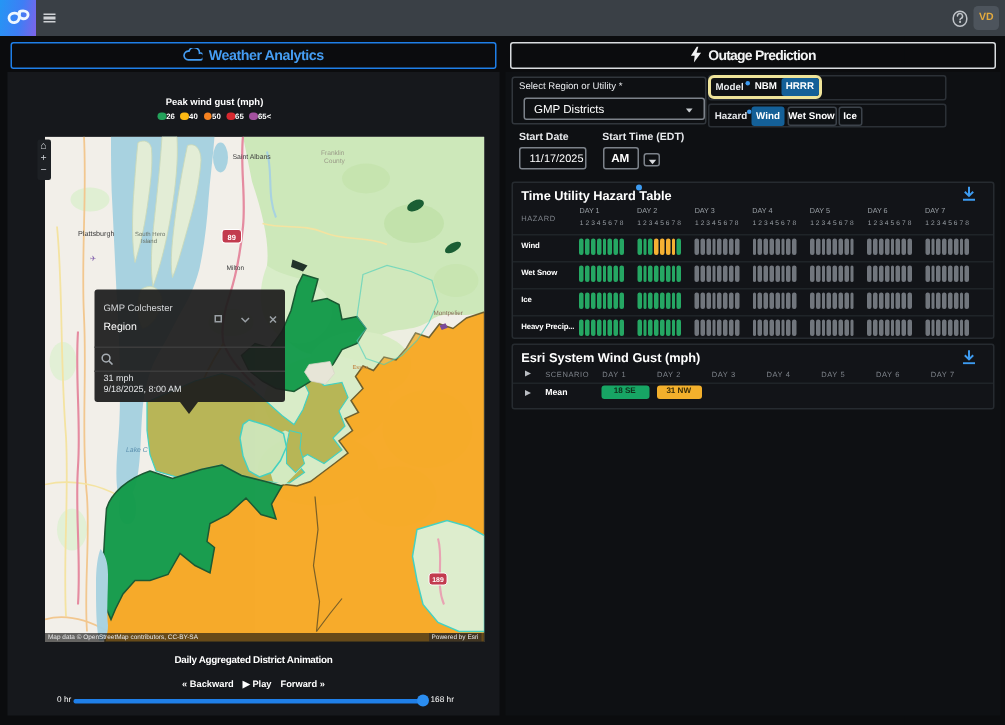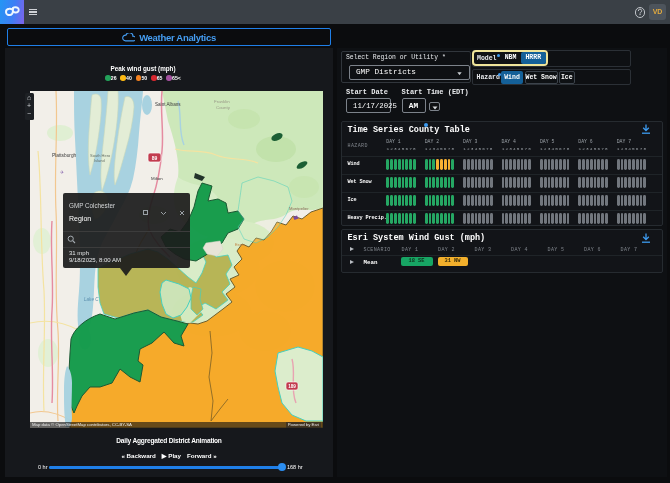--- a/index.html
+++ b/index.html
@@ -26,20 +26,24 @@
           <circle cx="4.05" cy="6.6" r="0.7" fill="#c0c4c9"></circle>
         </svg>
   </div>
   <div class="abs" style="left:649px;top:4px;width:17px;height:16px;background:#4d545c;border-radius:3px;color:#e3aa3e;font-size:7px;font-weight:bold;text-align:center;line-height:16px;">VD</div>
 </div>
 
 <div class="abs" style="left:7px;top:27.5px;width:324px;height:18.5px;border:1.5px solid #1f7fe8;border-radius:2px;color:#459df2;font-size:9.5px;font-weight:bold;letter-spacing:-0.3px;text-align:center;line-height:17px;">
   <svg width="13" height="9" viewBox="0 0 13 9" style="vertical-align:-1px;margin-right:4px;">
         <path d="M3.6 7.9 a2.9 2.9 0 1 1 .4 -5.77 A3.6 3.6 0 0 1 11 3.4 a2.3 2.3 0 1 1 .3 4.5 Z" fill="none" stroke="#459df2" stroke-width="1.1"></path>
       </svg>Weather Analytics</div>
+<div class="abs" style="left:340px;top:27.5px;width:324px;height:18.5px;border:1.5px solid #dadde0;border-radius:2px;color:#f2f3f4;font-size:9.3px;font-weight:bold;letter-spacing:-0.5px;text-align:center;line-height:17px;">
+  <svg width="8" height="11" viewBox="0 0 8 11" style="vertical-align:-2px;margin-right:4px;">
+        <path d="M4.6 0 L0.6 6.2 H3.1 L2.6 10.6 L7.4 4.2 H4.4 L5.6 0 Z" fill="#f2f3f4"></path>
+      </svg>Outage Prediction</div>
 
 <div class="abs" style="left:5px;top:48px;width:328px;height:429px;background:#16181c;">
   <div class="abs" style="left:0;top:17px;width:276px;text-align:center;color:#fff;font-size:6.3px;font-weight:bold;">Peak wind gust (mph)</div>
   <div class="abs" style="left:0;top:26.5px;width:276px;text-align:center;color:#fff;font-size:5.2px;font-weight:bold;">
     <span style="display:inline-block;width:5.6px;height:5.6px;border-radius:50%;background:#23a15a;vertical-align:-1.3px;"></span>26
     <span style="display:inline-block;width:5.6px;height:5.6px;border-radius:50%;background:#fdb913;vertical-align:-1.3px;margin-left:2.5px;"></span>40
     <span style="display:inline-block;width:5.6px;height:5.6px;border-radius:50%;background:#f58220;vertical-align:-1.3px;margin-left:2.5px;"></span>50
     <span style="display:inline-block;width:5.6px;height:5.6px;border-radius:50%;background:#d7282f;vertical-align:-1.3px;margin-left:2.5px;"></span>65
     <span style="display:inline-block;width:5.6px;height:5.6px;border-radius:50%;background:#a3519f;vertical-align:-1.3px;margin-left:2.5px;"></span>65&lt;
   </div>
@@ -171,21 +175,21 @@
 
 <div class="abs" style="left:5px;top:437px;width:328px;text-align:center;color:#fff;font-size:6.6px;font-weight:bold;letter-spacing:-0.2px;">Daily Aggregated District Animation</div>
 <div class="abs" style="left:5px;top:451.5px;width:328px;text-align:center;color:#fff;font-size:6.2px;font-weight:bold;">
   <span>« Backward</span><span style="margin-left:6px;">▶ Play</span><span style="margin-left:6px;">Forward »</span>
 </div>
 <div class="abs" style="left:38px;top:463.5px;color:#fff;font-size:5.5px;">0 hr</div>
 <div class="abs" style="left:49px;top:466px;width:232px;height:2.6px;background:#1f7fe8;border-radius:1.3px;"></div>
 <div class="abs" style="left:277.5px;top:463px;width:8px;height:8px;border-radius:50%;background:#2b8df0;"></div>
 <div class="abs" style="left:287px;top:463.5px;color:#fff;font-size:5.5px;">168 hr</div>
 
-<div class="abs" style="left:337px;top:48px;width:330px;height:429px;background:#0e1013;font-family:Liberation Mono, monospace;">
+<div class="abs" style="left:337px;top:48px;width:330px;height:429px;background:#0e1013;">
 
   <div class="abs" style="left:4px;top:2.5px;width:129.5px;height:32px;border:1px solid #31363c;border-radius:2px;"></div>
   <div class="abs" style="left:9px;top:5.5px;color:#e8eaed;font-size:6.4px;">Select Region or Utility *</div>
   <div class="abs" style="left:12px;top:17px;width:121px;height:14.5px;border:1px solid #7c828a;border-radius:2px;color:#fff;font-size:7.7px;line-height:13.5px;">
     <span style="margin-left:6px;">GMP Districts</span>
     <svg class="abs" style="right:7px;top:5.5px;" width="5" height="3.5" viewBox="0 0 5 3.5">
           <path d="M0.3 0.3 L2.5 3.1 L4.7 0.3" fill="#c8ccd0"></path>
         </svg>
   </div>
 
@@ -209,21 +213,21 @@
   <div class="abs" style="left:64.5px;top:40px;color:#e8eaed;font-size:7px;font-weight:bold;">Start Time (EDT)</div>
   <div class="abs" style="left:9px;top:49.5px;width:45px;height:15.5px;border:1px solid #7c828a;border-radius:2px;color:#fff;font-size:7.3px;line-height:14px;"><span style="margin-left:6px;">11/17/2025</span></div>
   <div class="abs" style="left:64.5px;top:49.5px;width:24px;height:15.5px;border:1px solid #7c828a;border-radius:2px;color:#fff;font-size:7.8px;font-weight:bold;line-height:14px;text-align:center;">AM</div>
   <div class="abs" style="left:92px;top:54px;width:10.5px;height:8.5px;border:1px solid #7c828a;border-radius:2px;">
         <svg class="abs" style="left:2px;top:2.5px;" width="6" height="4" viewBox="0 0 6 4">
           <path d="M0.5 0.5 L3 3.5 L5.5 0.5" fill="#d8dadd"></path>
         </svg>
       </div>
 
   <div class="abs" style="left:4px;top:72.5px;width:322px;height:105px;background:#121418;border:1px solid #262b30;border-radius:2px;"></div>
-  <div class="abs" style="left:10.5px;top:76.5px;color:#fff;font-size:8.5px;font-weight:bold;">Time Series County Table</div>
+  <div class="abs" style="left:10.5px;top:76.5px;color:#fff;font-size:8.5px;font-weight:bold;">Time Utility Hazard Table</div>
   <div class="abs" style="left:86.5px;top:75px;width:4px;height:4px;border-radius:50%;background:#3d9bf0;"></div>
   <svg class="abs" style="left:304px;top:75.5px;" width="10" height="10" viewBox="0 0 10 10">
         <path d="M5 0.5 V6 M2.2 3.8 L5 6.6 L7.8 3.8" fill="none" stroke="#3d9bf0" stroke-width="1.3"></path>
         <path d="M1 9.2 H9" stroke="#3d9bf0" stroke-width="1.3"></path>
       </svg>
 <div class="abs" style="left:10.5px;top:95px;color:#7f848b;font-size:5px;letter-spacing:.4px;">HAZARD</div>
 <div class="abs" style="left:49.3px;top:91px;color:#9aa0a6;font-size:4.8px;">DAY 1</div>
 <span class="abs" style="left:49.3px;top:97.5px;width:2.9px;text-align:center;color:#9aa0a6;font-size:4.4px;">1</span>
       <span class="abs" style="left:53.1px;top:97.5px;width:2.9px;text-align:center;color:#9aa0a6;font-size:4.4px;">2</span>
       <span class="abs" style="left:56.9px;top:97.5px;width:2.9px;text-align:center;color:#9aa0a6;font-size:4.4px;">3</span>

